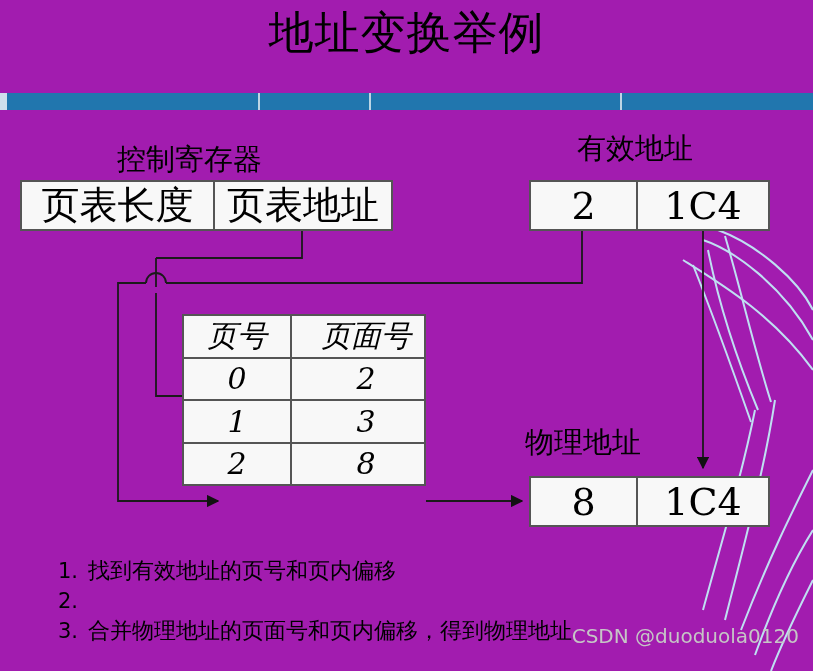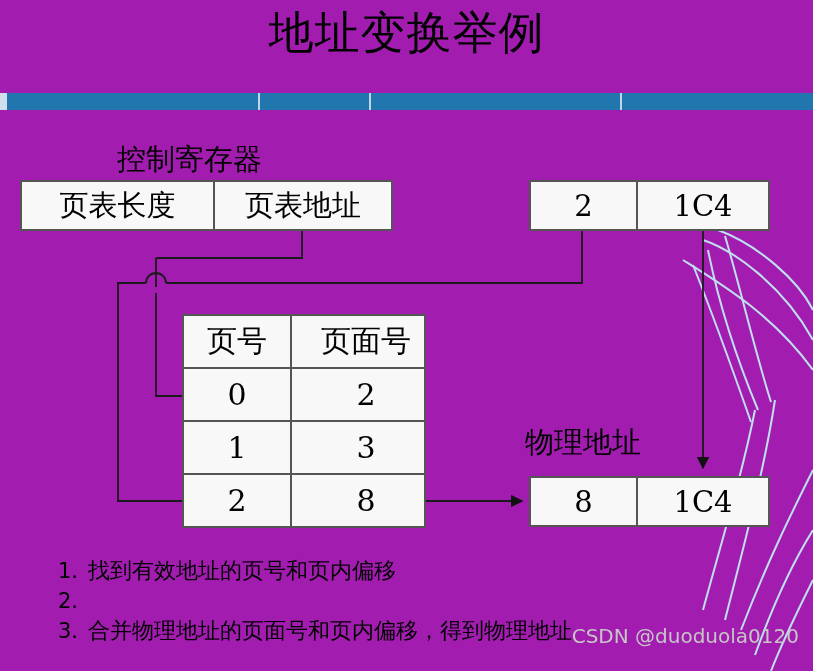--- a/index.html
+++ b/index.html
@@ -88,41 +88,42 @@
     box-sizing: border-box;
     border: 2px solid #555555;
     background: #f8f8f8;
     display: flex;
   }
   .boxrow .cell {
     box-sizing: border-box;
     display: flex;
     align-items: center;
     justify-content: center;
-    font-size: 29px;
+    font-size: 38px;
     color: #000;
     font-family: "DejaVu Serif", "Liberation Serif", serif;
     white-space: nowrap;
   }
   .boxrow .cell + .cell {
     border-left: 2px solid #555555;
   }
 
   
   #pagetable {
     position: absolute;
     left: 182px;
     top: 314px;
     width: 244px;
-    height: 214px;
+    height: 172px;
     box-sizing: border-box;
     border: 2px solid #555555;
     background: #f8f8f8;
     display: flex;
     flex-direction: column;
+    font-style: italic;
   }
   #pagetable .ptrow {
     display: flex;
     flex: 1 1 0;
     min-height: 0;
   }
   #pagetable .ptrow + .ptrow {
     border-top: 2px solid #555555;
   }
   #pagetable .ptcell {
@@ -236,20 +237,21 @@
       <path d="M703 231 L703 468" marker-end="url(#arrowD)"></path>
     </g>
   </svg>
 
   <div class="dlabel" style="left:117px; top:142px;">控制寄存器</div>
   <div class="boxrow" id="ctrlreg" style="left:20px; top:180px; width:373px; height:51px;">
     <div class="cell" style="width:191px;">页表长度</div>
     <div class="cell" style="flex:1 1 auto;">页表地址</div>
   </div>
 
+  <div class="dlabel" style="left:577px; top:131px;">有效地址</div>
   <div class="boxrow" id="effaddr" style="left:529px; top:180px; width:241px; height:51px;">
     <div class="cell" style="width:105px;">2</div>
     <div class="cell" style="flex:1 1 auto;">1C4</div>
   </div>
 
   <div id="pagetable">
     <div class="ptrow">
       <div class="ptcell c0">页号</div>
       <div class="ptcell c1">页面号</div>
     </div>

